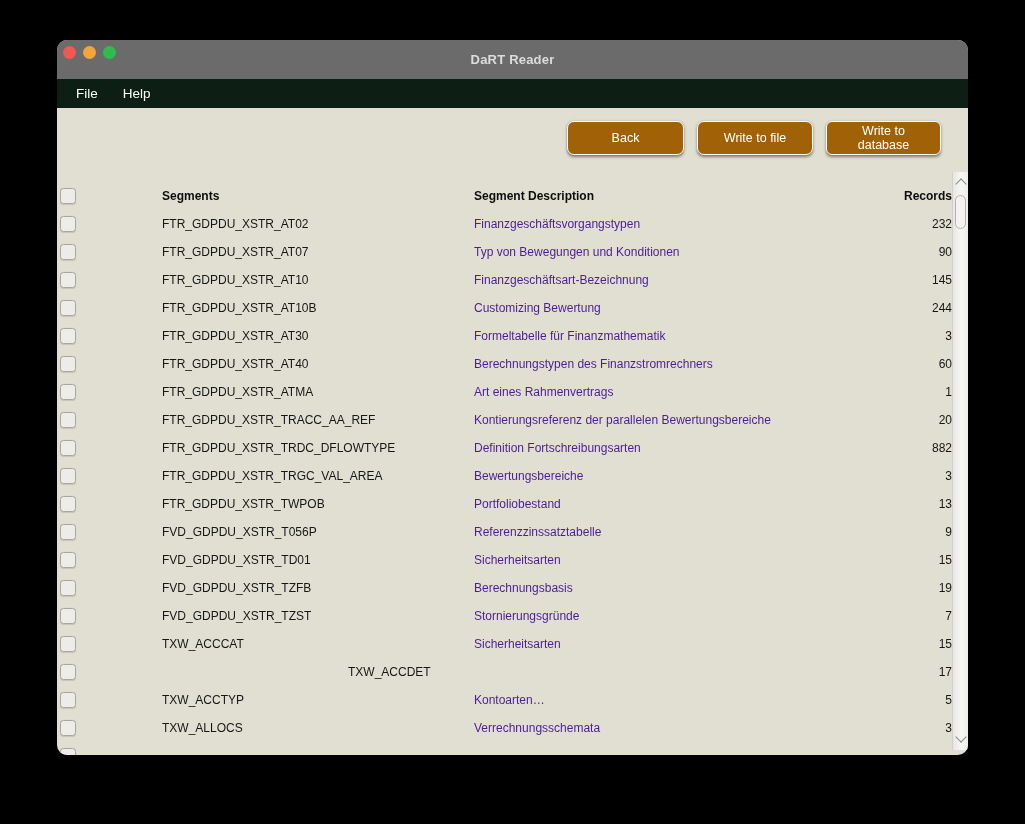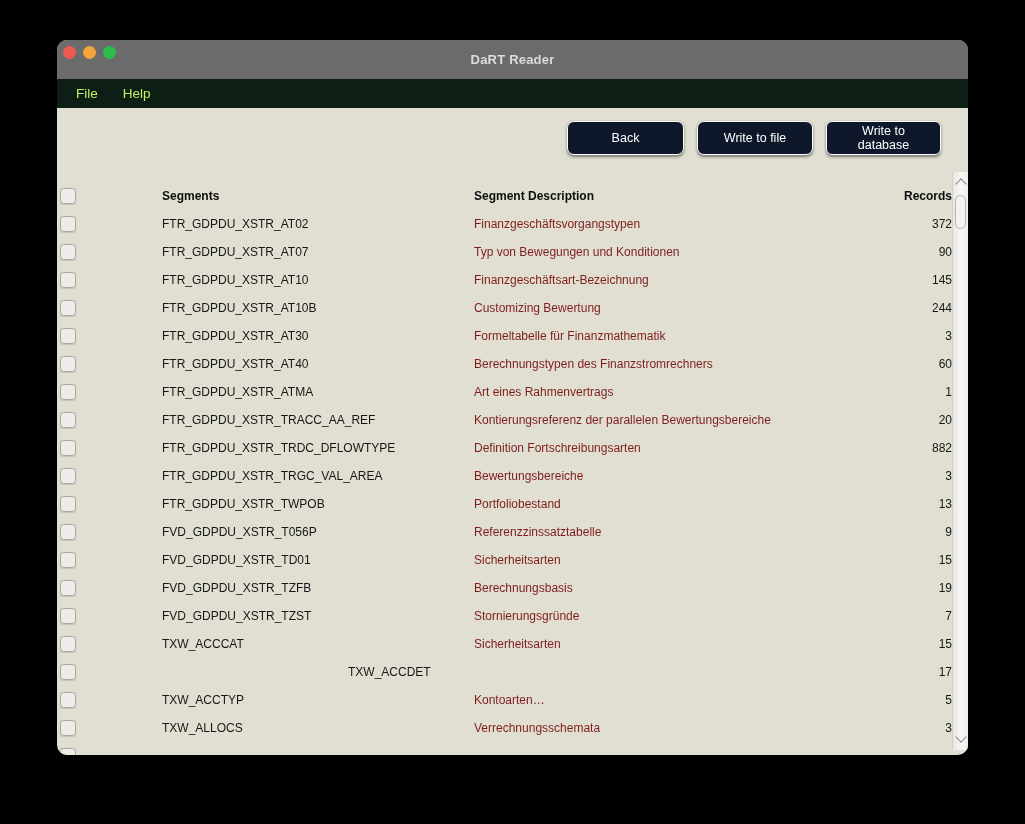--- a/index.html
+++ b/index.html
@@ -22,41 +22,41 @@
   .lights{position:absolute;left:6px;top:6px;display:flex;gap:7px;}
   .light{width:13px;height:13px;border-radius:50%;}
   .light.red{background:#ee5a50;}
   .light.yellow{background:#f3a43b;}
   .light.green{background:#2ebd4d;}
   
   .menubar{
     height:29px;background:#0d1f15;display:flex;align-items:center;
     padding-left:19px;gap:25px;
   }
-  .menu-item{font-size:13.5px;color:#bef264;cursor:default;}
+  .menu-item{font-size:13.5px;color:#ffffff;cursor:default;}
   
   .btn{
     position:absolute;top:81px;height:27px;box-sizing:border-box;
-    background:#0f172a;color:#ffffff;border:1.5px solid #fcfcfa;border-radius:7px;
+    background:#a16207;color:#ffffff;border:1.5px solid #fcfcfa;border-radius:7px;
     font-size:12.5px;font-family:inherit;display:flex;align-items:center;justify-content:center;
     box-shadow:0 1.5px 3px rgba(0,0,0,.45);padding:16px;
   }
   .btn-back{left:510px;width:117px;}
   .btn-file{left:640px;width:116px;}
   .btn-db{left:769px;width:115px;border-radius:6px;}
   
   .table{position:absolute;left:0;top:142px;width:895px;height:573px;overflow:hidden;}
   .trow{height:28px;display:flex;align-items:center;padding-left:3px;box-sizing:border-box;justify-content:space-between;}
   .cb{
     width:16px;height:16px;flex:none;box-sizing:border-box;
     background:#edece8;border:1px solid #a9a8a0;border-radius:3.5px;
     box-shadow:0 .5px 1px rgba(0,0,0,.12);
   }
   .c-seg{margin-left:14px;width:240px;font-size:12px;color:#171717;white-space:nowrap;overflow:hidden;}
-  .c-desc{width:300px;font-size:12px;color:#7f1d1d;white-space:nowrap;overflow:hidden;}
+  .c-desc{width:300px;font-size:12px;color:#4c1d95;white-space:nowrap;overflow:hidden;}
   .c-rec{width:106px;font-size:12px;color:#171717;text-align:right;white-space:nowrap;}
   .thead .c-seg,.thead .c-desc,.thead .c-rec{font-weight:bold;color:#0d0d0d;}
   
   .scrollbar{
     position:absolute;right:0;top:132px;width:16px;height:578px;box-sizing:border-box;
     background:linear-gradient(to right,#e7e6e2,#f7f7f5 55%,#eeedea);
     border-left:1px solid #d2d1c9;
   }
   .sb-thumb{
     position:absolute;left:2px;top:23px;width:11px;height:34px;box-sizing:border-box;
@@ -97,21 +97,21 @@
       <span class="c-desc">Segment Description</span>
       <span class="c-rec">Records</span>
     </div>
 
     <div>
 
       <div class="trow">
         <span class="cb"></span>
         <span class="c-seg">FTR_GDPDU_XSTR_AT02</span>
         <span class="c-desc">Finanzgeschäftsvorgangstypen</span>
-        <span class="c-rec">372</span>
+        <span class="c-rec">232</span>
       </div>
         <div class="trow">
         <span class="cb"></span>
         <span class="c-seg">FTR_GDPDU_XSTR_AT07</span>
         <span class="c-desc">Typ von Bewegungen und Konditionen</span>
         <span class="c-rec">90</span>
       </div>
         <div class="trow">
         <span class="cb"></span>
         <span class="c-seg">FTR_GDPDU_XSTR_AT10</span>

